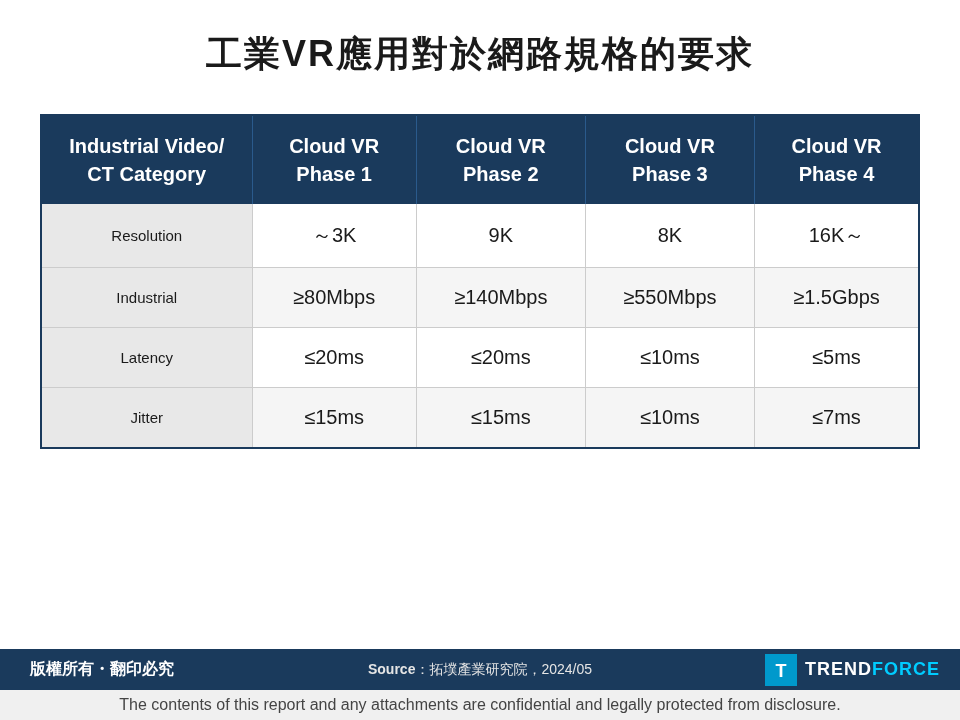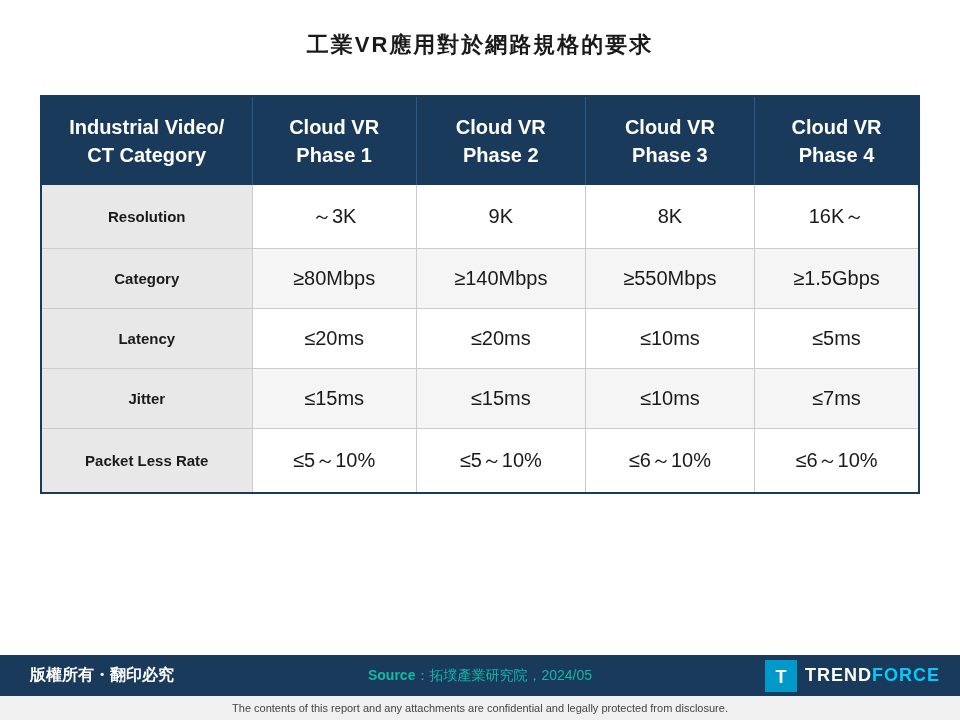--- a/index.html
+++ b/index.html
@@ -22,21 +22,21 @@
 
     .main-content {
       flex: 1;
       display: flex;
       flex-direction: column;
       align-items: center;
       padding: 30px 40px 20px 40px;
     }
 
     .title {
-      font-size: 22px;
+      font-size: 36px;
       font-weight: bold;
       color: #1a1a1a;
       text-align: right;
       margin-bottom: 35px;
       font-family: 'Microsoft JhengHei', 'SimHei', Arial, sans-serif;
       letter-spacing: 2px;
     }
 
     .table-wrapper {
       width: 880px;
@@ -82,21 +82,21 @@
       font-size: 20px;
       color: #1a1a1a;
       border-right: 1px solid #cccccc;
     }
 
     tbody tr td:last-child {
       border-right: none;
     }
 
     tbody tr td.row-label {
-      font-weight: bold;
+      font-weight: normal;
       background-color: #e8e8e8;
       text-align: center;
       font-size: 15px;
     }
 
     tbody tr:nth-child(odd) td:not(.row-label) {
       background-color: #ffffff;
     }
 
     tbody tr:nth-child(even) td:not(.row-label) {
@@ -116,21 +116,21 @@
       color: #ffffff;
       font-size: 16px;
       font-weight: bold;
       font-family: 'Microsoft JhengHei', 'SimHei', Arial, sans-serif;
     }
 
     .footer-source {
       position: absolute;
       left: 50%;
       transform: translateX(-50%);
-      color: #14b8a6;
+      color: #e5e5e5;
       font-size: 14px;
       white-space: nowrap;
     }
 
     .footer-source span.source-label {
       font-weight: bold;
     }
 
     .footer-logo {
       position: absolute;
@@ -153,21 +153,21 @@
       color: #ffffff;
     }
 
     .trendforce-text span.force {
       color: #00ccff;
     }
 
     .disclaimer {
       background: #f0f0f0;
       padding: 6px 1px;
-      font-size: 11px;
+      font-size: 16px;
       color: #444444;
       text-align: center;
     }
   </style>
 </head>
 <body>
 
 <div class="page-container">
   <div class="main-content">
     <h1 class="title">工業VR應用對於網路規格的要求</h1>
@@ -200,46 +200,39 @@
         </thead>
         <tbody>
           <tr>
             <td class="row-label">Resolution</td>
             <td>～3K</td>
             <td>9K</td>
             <td>8K</td>
             <td>16K～</td>
           </tr>
           <tr>
-            <td class="row-label">Category</td>
+            <td class="row-label">Industrial</td>
             <td>≥80Mbps</td>
             <td>≥140Mbps</td>
             <td>≥550Mbps</td>
             <td>≥1.5Gbps</td>
           </tr>
           <tr>
             <td class="row-label">Latency</td>
             <td>≤20ms</td>
             <td>≤20ms</td>
             <td>≤10ms</td>
             <td>≤5ms</td>
           </tr>
           <tr>
             <td class="row-label">Jitter</td>
             <td>≤15ms</td>
             <td>≤15ms</td>
             <td>≤10ms</td>
             <td>≤7ms</td>
-          </tr>
-          <tr>
-            <td class="row-label">Packet Less Rate</td>
-            <td>≤5～10%</td>
-            <td>≤5～10%</td>
-            <td>≤6～10%</td>
-            <td>≤6～10%</td>
           </tr>
         </tbody>
       </table>
     </div>
   </div>
 
   <div class="footer">
     <span class="footer-copyright">版權所有・翻印必究</span>
 
     <div class="footer-source">

